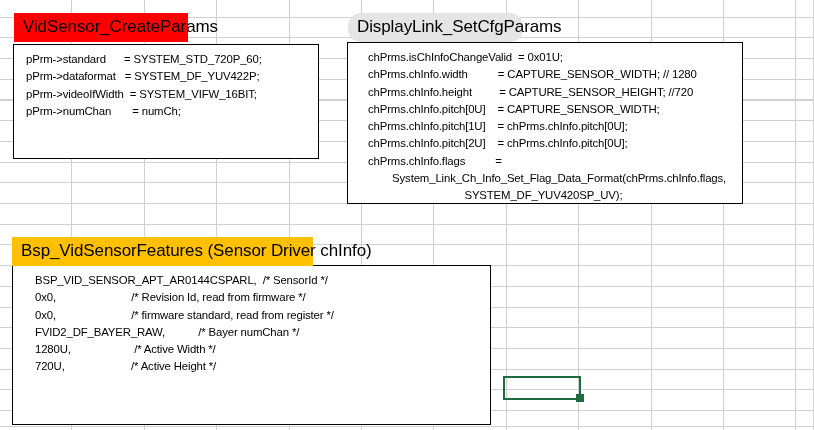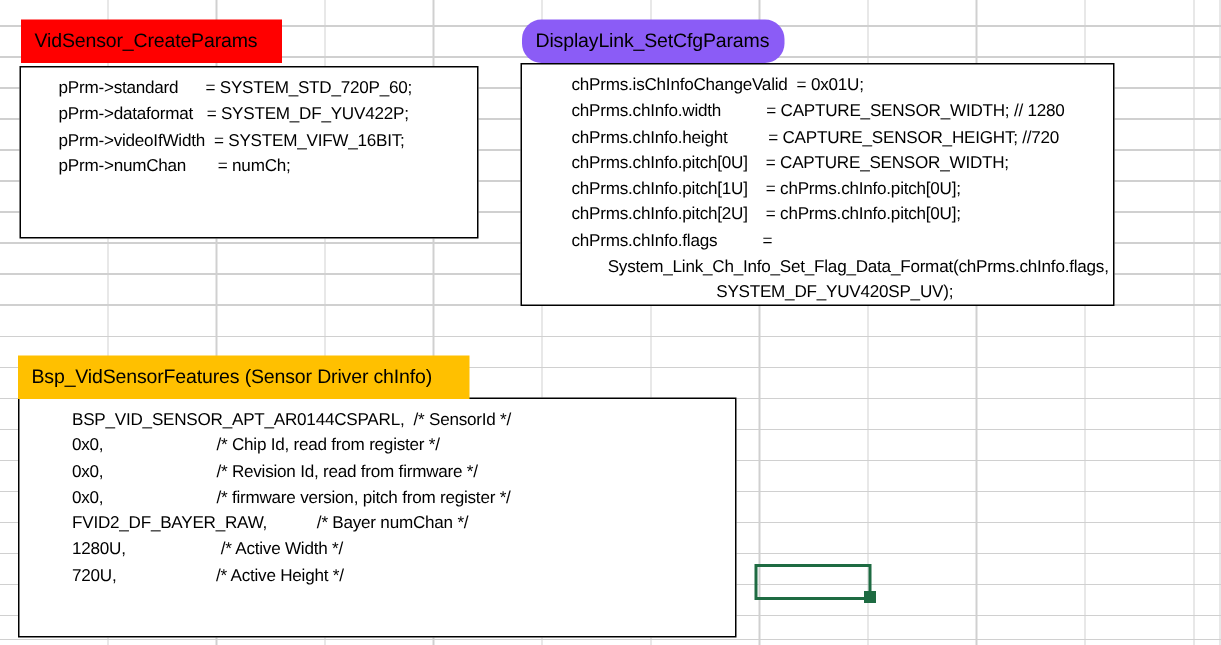--- a/index.html
+++ b/index.html
@@ -30,29 +30,29 @@
       repeating-linear-gradient(to right,
         #d0d0d0 0px, #d0d0d0 1px, transparent 1px, transparent 72.4px),
       repeating-linear-gradient(to bottom,
         #d0d0d0 0px, #d0d0d0 1px, transparent 1px, transparent 20.7px);
     background-position: -1px -4px, 0px -4px;
   }
   .hdr {
     position: absolute;
     box-sizing: border-box;
     color: #000000;
-    font-size: 13px;
+    font-size: 17px;
     line-height: 28px;
     padding-left: 9px;
     white-space: nowrap;
     letter-spacing: -0.1px;
     z-index: 5;
   }
   .hdr.red   { background: #FF0000; }
-  .hdr.blue  { background: #8b5cf6; border-radius: 13px; }
+  .hdr.blue  { background: #e5e5e5; border-radius: 13px; }
   .hdr.amber { background: #FFC000; }
   .codebox {
     position: absolute;
     box-sizing: border-box;
     background: #ffffff;
     border: 1.6px solid #000000;
     z-index: 4;
     overflow: hidden;
   }
   .codelines {
@@ -63,21 +63,20 @@
     padding: 6px 0 0 0;
   }
   .cl {
     display: block;
     white-space: pre;
     font-family: "Liberation Sans", sans-serif;
     font-size: 11.4px;
     line-height: 17.3px;
     color: #000000;
     letter-spacing: -0.15px;
-    margin-left: 13px;
   }
   
   #box1 { left: 13px;  top: 44px;  width: 306px; height: 115px; }
   #box1 .codelines { padding-left: 12px; }
   #hdr1 { left: 14px;  top: 13px;  width: 174px; height: 29px; }
   
   #box2 { left: 347px; top: 42px;  width: 396px; height: 162px; }
   #box2 .codelines { padding-left: 20px; }
   #hdr2 { left: 348px; top: 13px;  width: 175px; height: 29px; }
   
@@ -136,23 +135,22 @@
       <span class="cl">chPrms.chInfo.flags          =</span>
       <span class="cl">        System_Link_Ch_Info_Set_Flag_Data_Format(chPrms.chInfo.flags,</span>
       <span class="cl">                                SYSTEM_DF_YUV420SP_UV);</span>
     </div>
   </div>
 
   <div class="hdr amber" id="hdr3">Bsp_VidSensorFeatures (Sensor Driver chInfo)</div>
   <div class="codebox" id="box3">
     <div class="codelines">
       <span class="cl">BSP_VID_SENSOR_APT_AR0144CSPARL,  /* SensorId */</span>
-      <span class="cl">0x0,                         /* Chip Id, read from register */</span>
       <span class="cl">0x0,                         /* Revision Id, read from firmware */</span>
-      <span class="cl">0x0,                         /* firmware version, pitch from register */</span>
+      <span class="cl">0x0,                         /* firmware standard, read from register */</span>
       <span class="cl">FVID2_DF_BAYER_RAW,           /* Bayer numChan */</span>
       <span class="cl">1280U,                     /* Active Width */</span>
       <span class="cl">720U,                      /* Active Height */</span>
     </div>
   </div>
 
   <div id="active-cell"></div>
   <div id="fill-handle"></div>
 
 </div>

